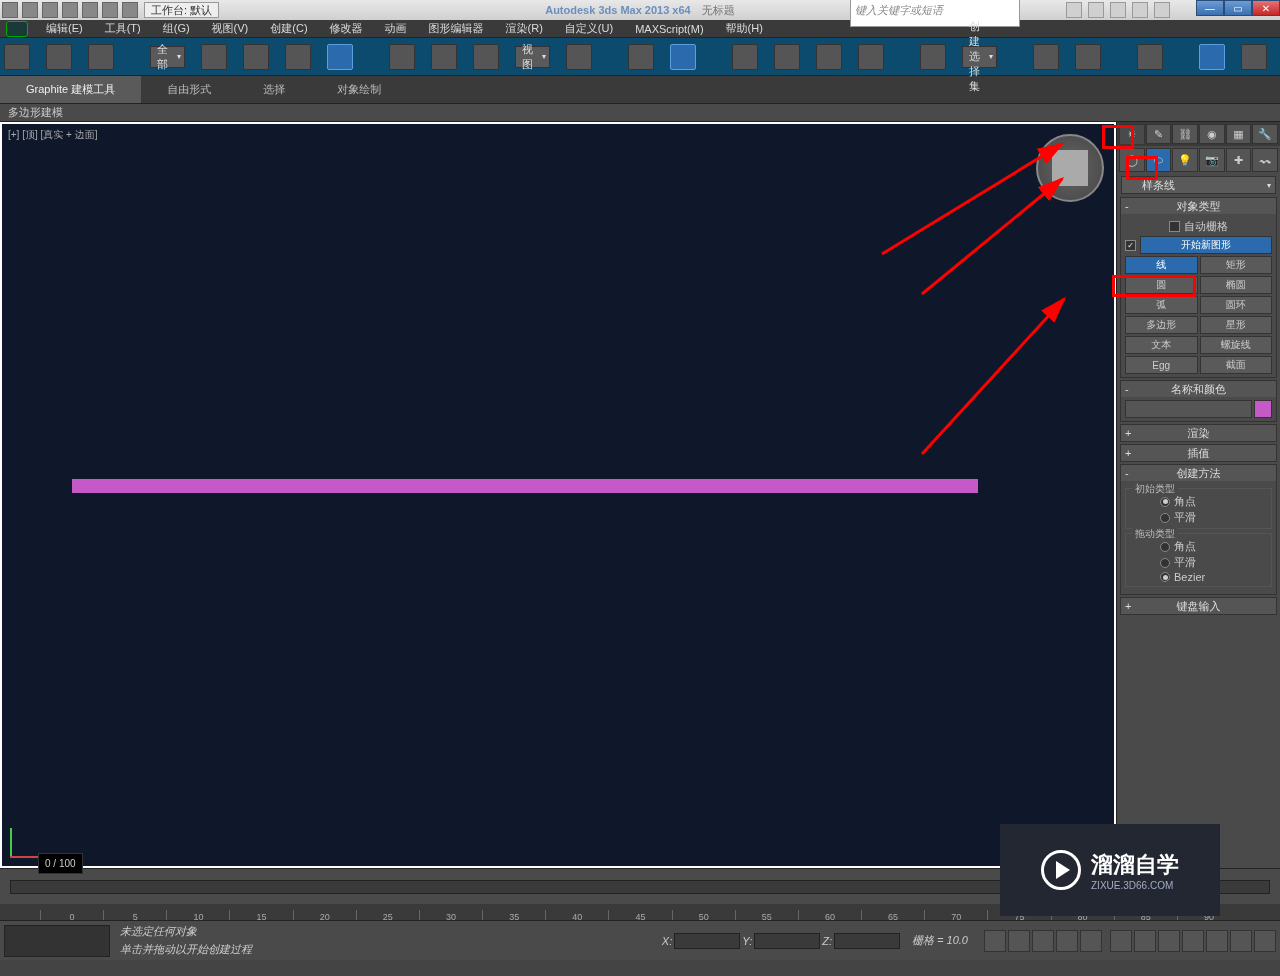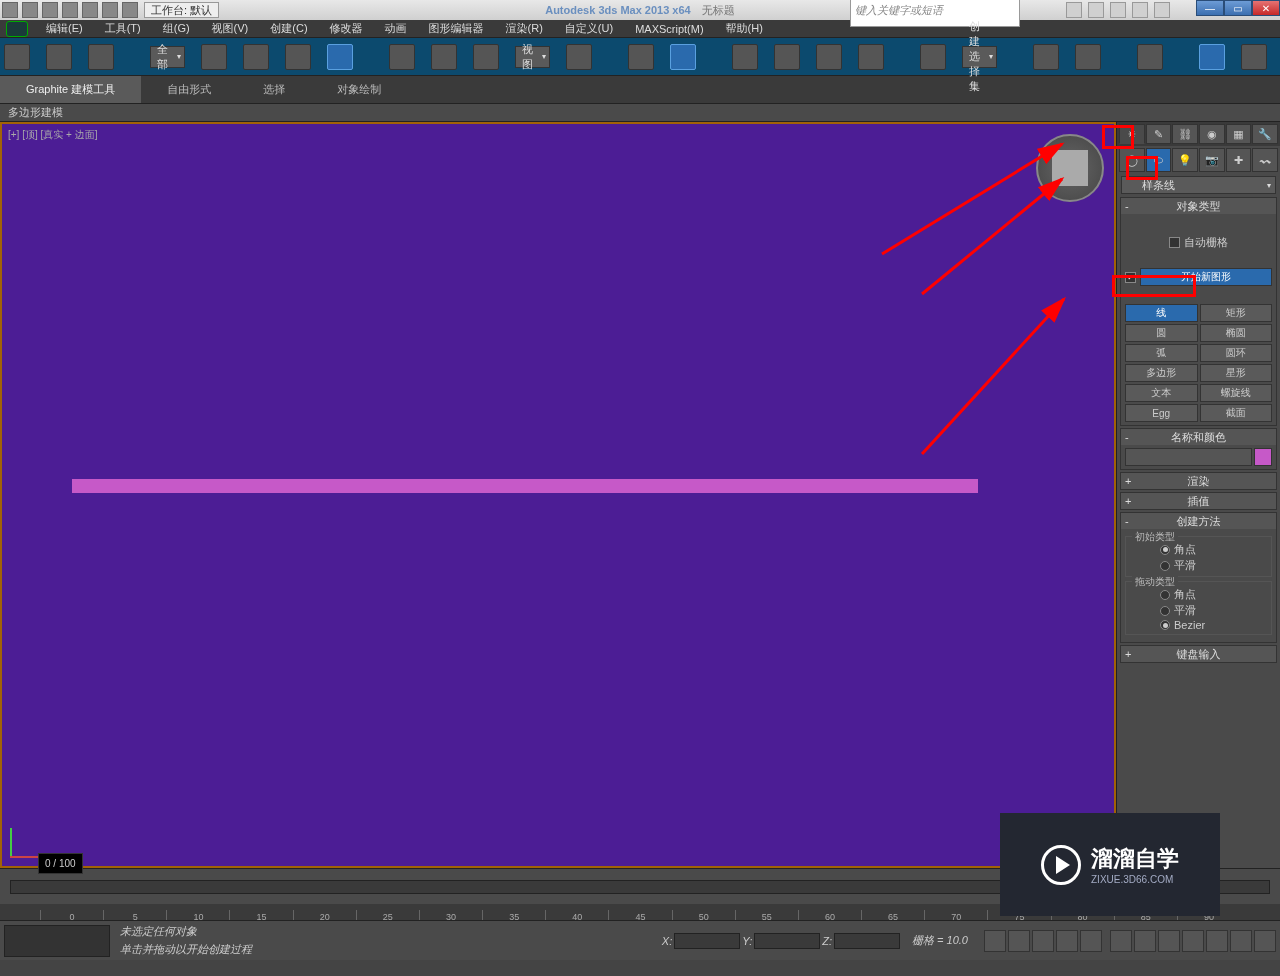--- a/index.html
+++ b/index.html
@@ -27,21 +27,21 @@
 .tb-sep { width: 1px; height: 28px; background: #333; margin: 0 2px; }
 .tb-dropdown { height: 22px; background: #5a5a5a; border: 1px solid #333; color: #ddd; padding: 0 16px 0 6px; display: flex; align-items: center; position: relative; }
 .tb-dropdown::after { content: "▾"; position: absolute; right: 3px; font-size: 8px; }
 
 .ribbon-tabs { height: 28px; background: #3a3a3a; display: flex; align-items: center; border-bottom: 1px solid #222; }
 .ribbon-tab { padding: 0 26px; height: 100%; display: flex; align-items: center; color: #bbb; }
 .ribbon-tab.active { background: #5a5a5a; color: #eee; }
 .ribbon-sub { height: 18px; background: #4a4a4a; display: flex; align-items: center; padding-left: 8px; color: #ccc; border-bottom: 1px solid #222; }
 
 .workspace-area { display: flex; height: 746px; }
-.viewport { flex: 1; background: #4c1d95; position: relative; border: 2px solid #a16207; }
+.viewport { flex: 1; background: #0f172a; position: relative; border: 2px solid #ffffff; }
 .viewport-label { position: absolute; top: 4px; left: 6px; color: #aaa; font-size: 10px; }
 .viewcube { position: absolute; top: 10px; right: 10px; width: 68px; height: 68px; border: 2px solid #888; border-radius: 50%; background: radial-gradient(#666,#444); display: flex; align-items: center; justify-content: center; }
 .viewcube-inner { width: 36px; height: 36px; background: #aaa; }
 .purple-line { position: absolute; top: 355px; left: 70px; width: 906px; height: 14px; background: #c659c8; }
 .axis-gizmo { position: absolute; bottom: 8px; left: 8px; width: 40px; height: 40px; }
 .axis-y { position: absolute; bottom: 0; left: 0; width: 2px; height: 30px; background: #4c4; }
 .axis-x { position: absolute; bottom: 0; left: 0; width: 30px; height: 2px; background: #c44; }
 
 .arrows-svg { position: absolute; top: 0; left: 0; width: 100%; height: 100%; pointer-events: none; }
 
@@ -52,21 +52,21 @@
 .cp-subtabs { height: 28px; display: flex; padding: 2px; gap: 1px; background: #4a4a4a; }
 .cp-subtab { width: 26px; height: 24px; background: #555; border: 1px solid #333; display: flex; align-items: center; justify-content: center; }
 .cp-subtab.active { background: #2a6aad; }
 .cp-dropdown { margin: 2px 4px; height: 18px; background: #5a5a5a; border: 1px solid #333; color: #ddd; padding: 0 20px; display: flex; align-items: center; position: relative; }
 .cp-dropdown::after { content: "▾"; position: absolute; right: 4px; font-size: 8px; }
 
 .rollout { margin: 1px 3px; border: 1px solid #333; }
 .rollout-header { height: 16px; background: #555; color: #ddd; display: flex; align-items: center; justify-content: center; position: relative; font-size: 10px; }
 .rollout-header .toggle { position: absolute; left: 4px; }
 .rollout-body { background: #4a4a4a; padding: 3px 4px; }
-.cp-row { display: flex; align-items: center; gap: 4px; margin: 18px 0; justify-content: center; }
+.cp-row { display: flex; align-items: center; gap: 4px; margin: 2px 0; justify-content: center; }
 .cp-check { width: 11px; height: 11px; border: 1px solid #888; background: #333; display: inline-flex; align-items: center; justify-content: center; font-size: 8px; color: #eee; }
 .cp-btn-grid { display: grid; grid-template-columns: 1fr 1fr; gap: 2px; }
 .cp-btn { height: 18px; background: #5a5a5a; border: 1px solid #333; display: flex; align-items: center; justify-content: center; font-size: 10px; color: #ccc; }
 .cp-btn.active { background: #2a6aad; color: #fff; }
 .cp-group { border: 1px solid #555; margin: 4px 0; padding: 4px 2px 2px; position: relative; }
 .cp-group-label { position: absolute; top: -7px; left: 6px; background: #4a4a4a; padding: 0 3px; font-size: 10px; color: #bbb; }
 .cp-radio-row { display: flex; align-items: center; gap: 4px; margin: 1px 0; padding-left: 32px; }
 .cp-radio { width: 10px; height: 10px; border-radius: 50%; border: 1px solid #888; background: #333; display: inline-flex; align-items: center; justify-content: center; }
 .cp-radio.on::after { content: ""; width: 5px; height: 5px; background: #ccc; border-radius: 50%; }
 .name-color-row { display: flex; gap: 2px; }
@@ -87,21 +87,21 @@
 .statusbar { height: 40px; background: #4a4a4a; border-top: 1px solid #222; display: flex; align-items: center; font-style: italic; }
 .sb-script-box { width: 106px; height: 32px; background: #333; border: 1px solid #222; margin: 0 4px; }
 .sb-text { flex: 1; padding: 2px 6px; font-size: 10px; color: #ccc; display: flex; flex-direction: column; justify-content: space-around; height: 100%; }
 .sb-coord { display: flex; align-items: center; gap: 2px; }
 .sb-coord-label { color: #ccc; }
 .sb-coord-val { width: 66px; height: 16px; background: #3a3a3a; border: 1px solid #222; display: inline-block; }
 .sb-grid { margin: 0 12px; color: #ccc; }
 .sb-btns { display: flex; gap: 2px; padding: 0 4px; }
 .sb-btn { width: 22px; height: 22px; background: #555; border: 1px solid #333; }
 
-.watermark { position: absolute; right: 60px; bottom: 60px; width: 220px; height: 103px; background: #232731; display: flex; align-items: center; justify-content: center; gap: 10px; }
+.watermark { position: absolute; right: 60px; bottom: 60px; width: 220px; height: 92px; background: #232731; display: flex; align-items: center; justify-content: center; gap: 10px; }
 .watermark .play { width: 40px; height: 40px; border: 3px solid #fff; border-radius: 50%; display: flex; align-items: center; justify-content: center; }
 .watermark .play::after { content: ""; border-left: 14px solid #fff; border-top: 9px solid transparent; border-bottom: 9px solid transparent; margin-left: 4px; }
 .watermark .wm-text { color: #fff; }
 .watermark .wm-big { font-size: 22px; font-weight: bold; }
 .watermark .wm-small { font-size: 10px; color: #a3abc4; }
 </style>
 </head>
 <body>
 
 <div class="titlebar">

